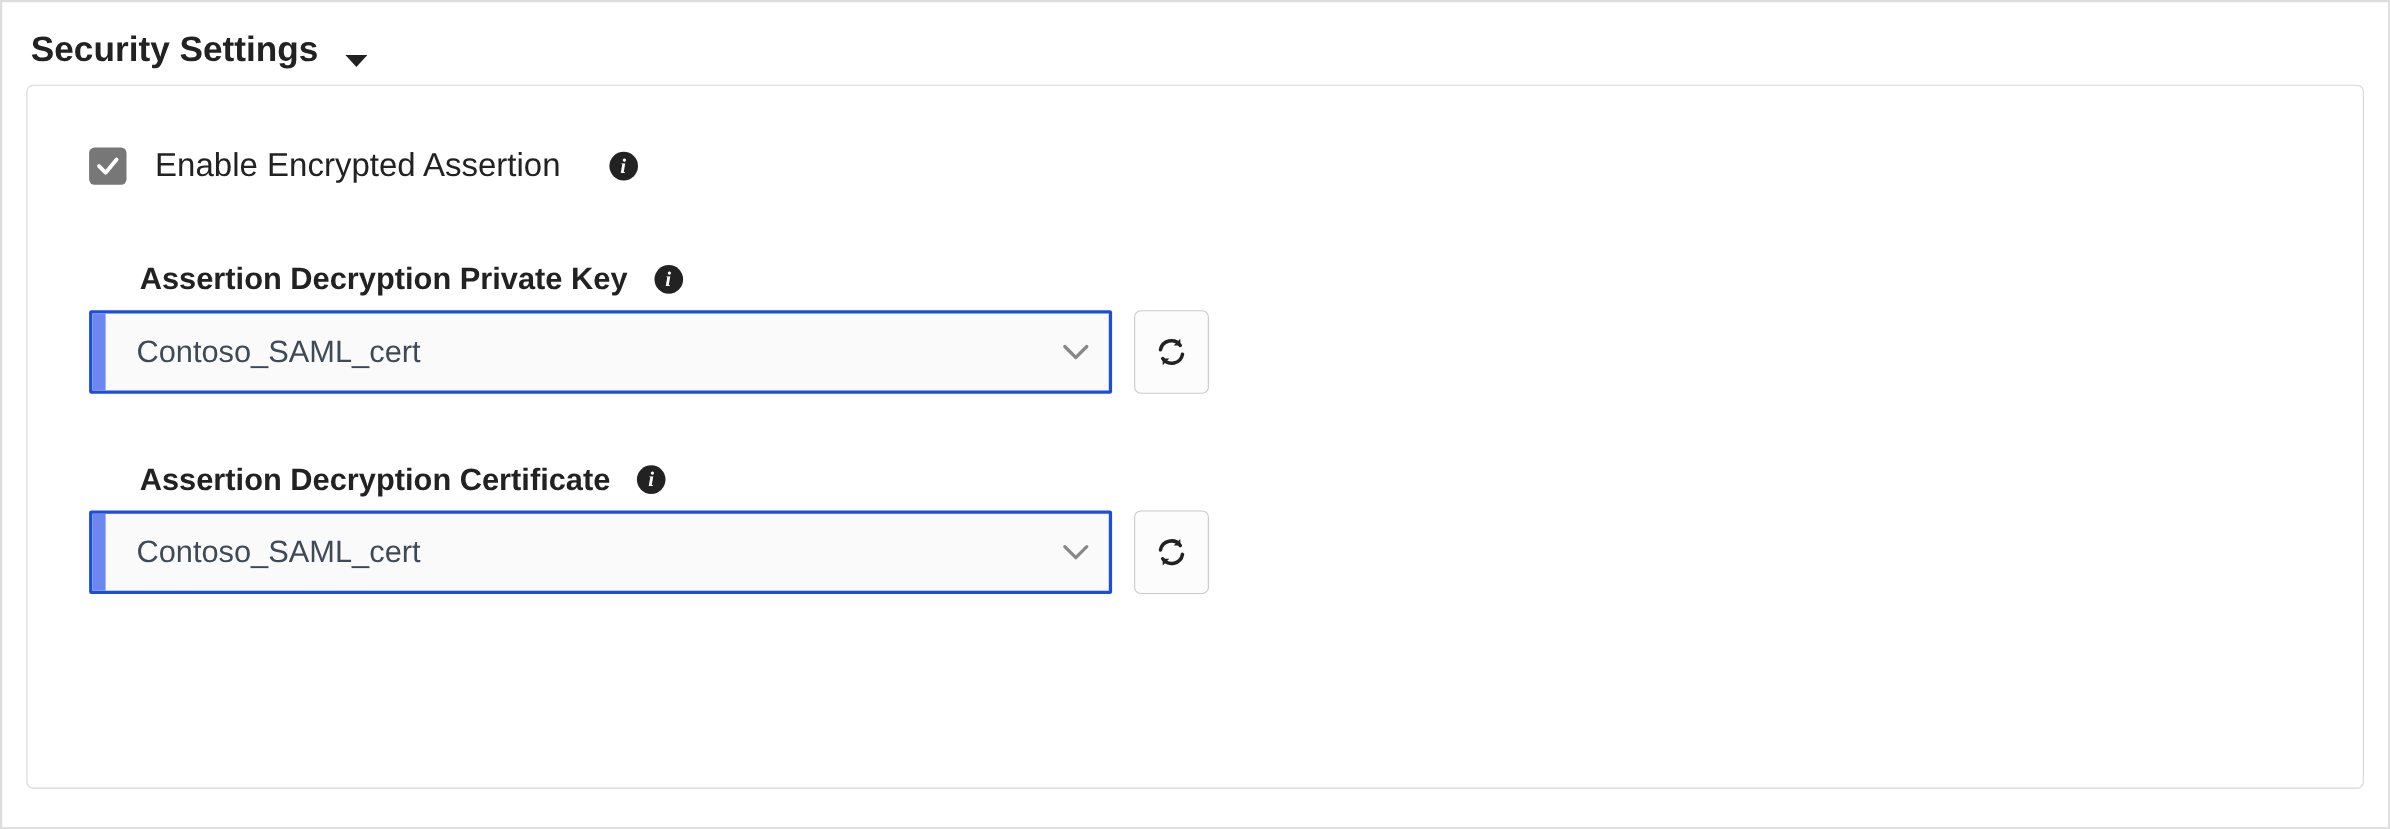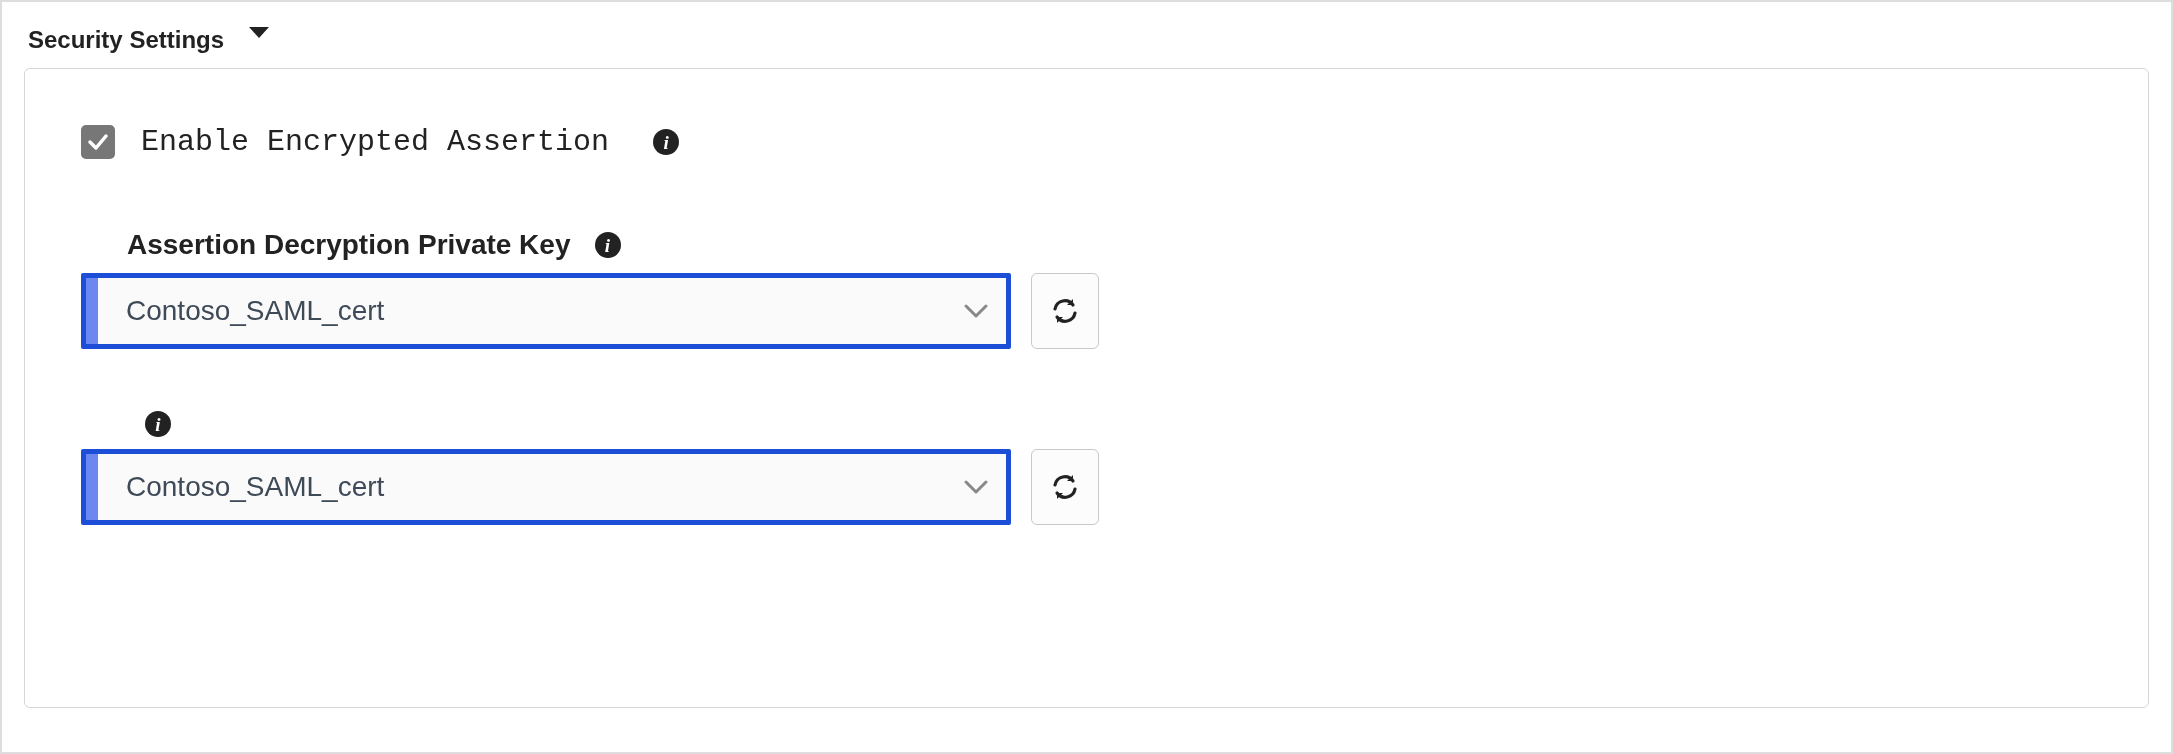--- a/index.html
+++ b/index.html
@@ -11,24 +11,24 @@
     color: #222;
   }
   .outer {
     width: 2173px;
     height: 754px;
     border: 2px solid #ddd;
     padding: 0;
   }
   .section-header {
     display: flex;
-    align-items: flex-start;
+    align-items: flex-end;
     gap: 24px;
     padding: 24px 26px 14px 26px;
-    font-size: 24px;
+    font-size: 32px;
     font-weight: 700;
     cursor: pointer;
   }
   .section-header .caret svg { display: block; }
   .panel {
     margin: 0 22px 22px 22px;
     border: 1px solid #d6d6d6;
     border-radius: 6px;
     padding: 56px 56px 56px 56px;
     height: 640px;
@@ -46,21 +46,20 @@
     background: #777;
     display: flex;
     align-items: center;
     justify-content: center;
     cursor: pointer;
   }
   .checkbox svg { display: block; }
   .check-label {
     font-size: 30px;
     color: #222;
-    font-family: Liberation Mono, monospace;
   }
   .info-icon {
     width: 26px;
     height: 26px;
     border-radius: 50%;
     background: #222;
     color: #fff;
     display: inline-flex;
     align-items: center;
     justify-content: center;
@@ -87,21 +86,21 @@
     font-weight: 700;
     color: #222;
   }
   .field-input-row {
     display: flex;
     align-items: stretch;
     gap: 20px;
   }
   .select-wrap {
     position: relative;
-    border: 5px solid #1d4ed8;
+    border: 3px solid #1d4ed8;
     border-radius: 2px;
     display: flex;
     align-items: stretch;
     width: 930px;
     height: 76px;
     background: #fafafa;
     cursor: pointer;
   }
   .select-accent {
     width: 12px;
@@ -182,20 +181,21 @@
             <path d="M24 4 L24 10 L18 10 Z" fill="#222"></path>
             <path d="M8 22 A10 10 0 0 0 26 18" stroke="#222" stroke-width="3.2" fill="none" stroke-linecap="round"></path>
             <path d="M8 28 L8 22 L14 22 Z" fill="#222"></path>
           </svg>
         </div>
       </div>
     </div>
 
     <div class="field-block">
       <div class="field-label-row">
+        <span class="field-label">Assertion Decryption Certificate</span>
         <span class="info-icon">i</span>
       </div>
       <div class="field-input-row">
         <div class="select-wrap">
           <div class="select-accent"></div>
           <div class="select-value">Contoso_SAML_cert</div>
           <div class="select-chevron">
             <svg width="26" height="16" viewBox="0 0 26 16">
                 <path d="M3 3 L13 13 L23 3" stroke="#888" stroke-width="3" fill="none" stroke-linecap="round" stroke-linejoin="round"></path>
               </svg>

